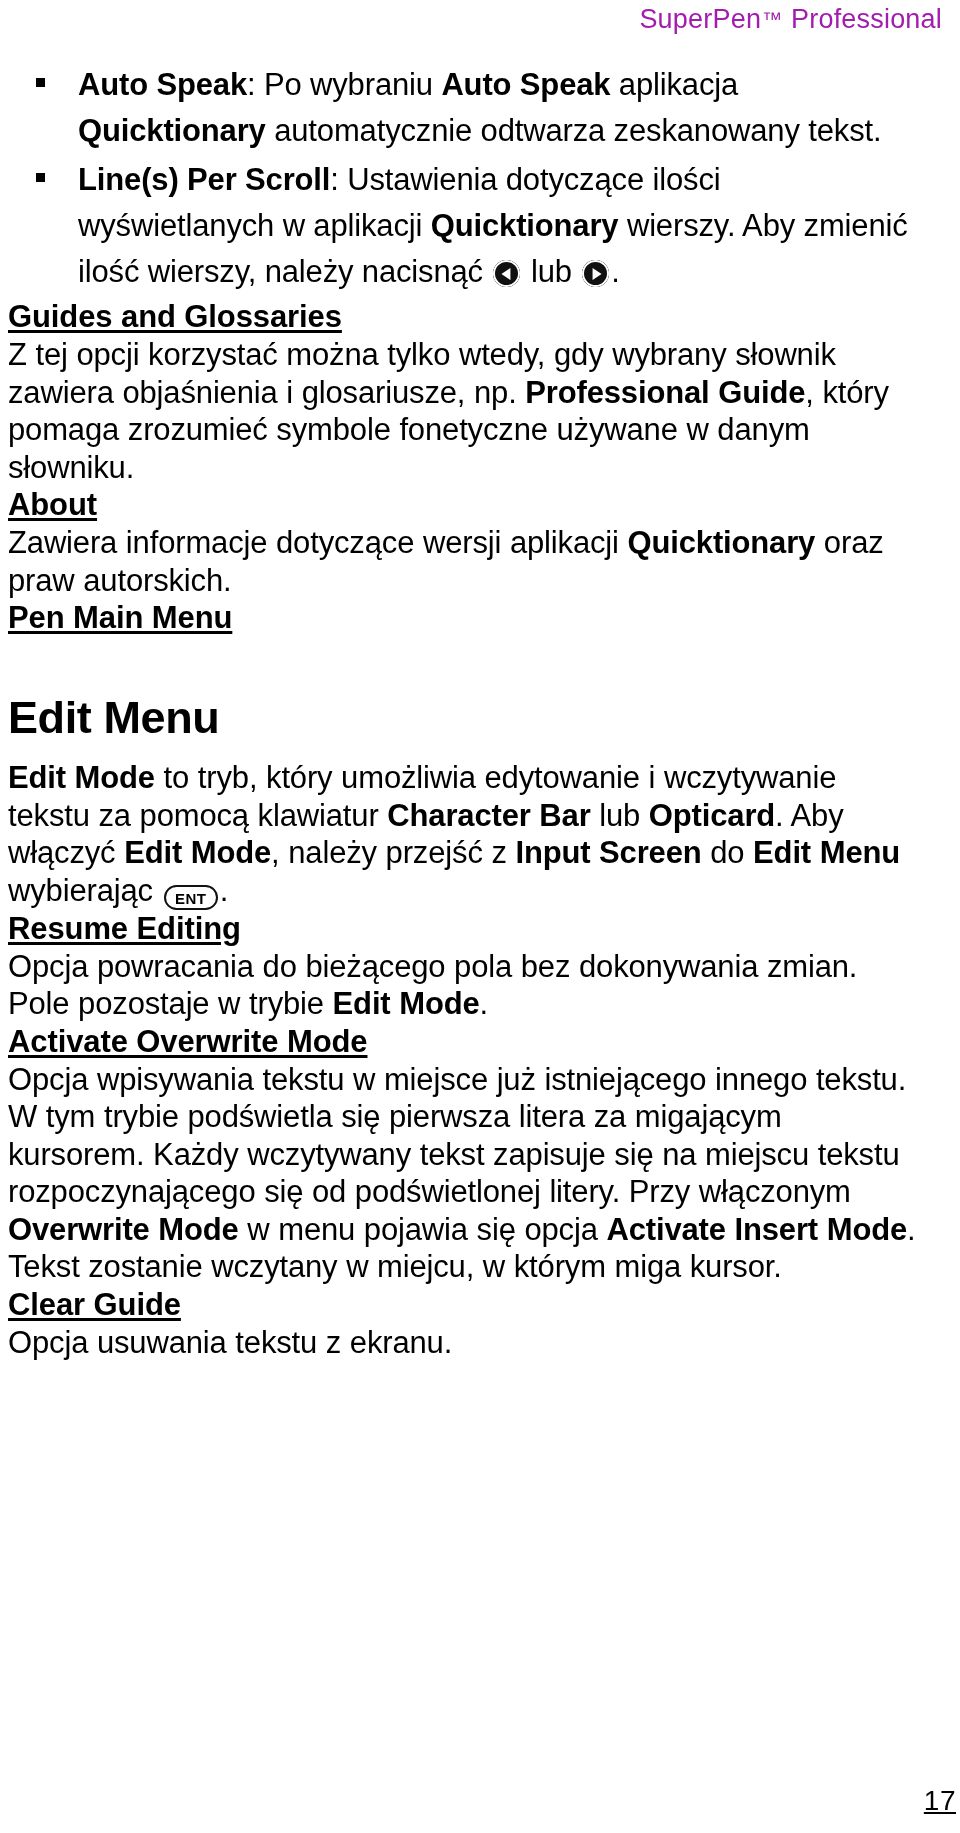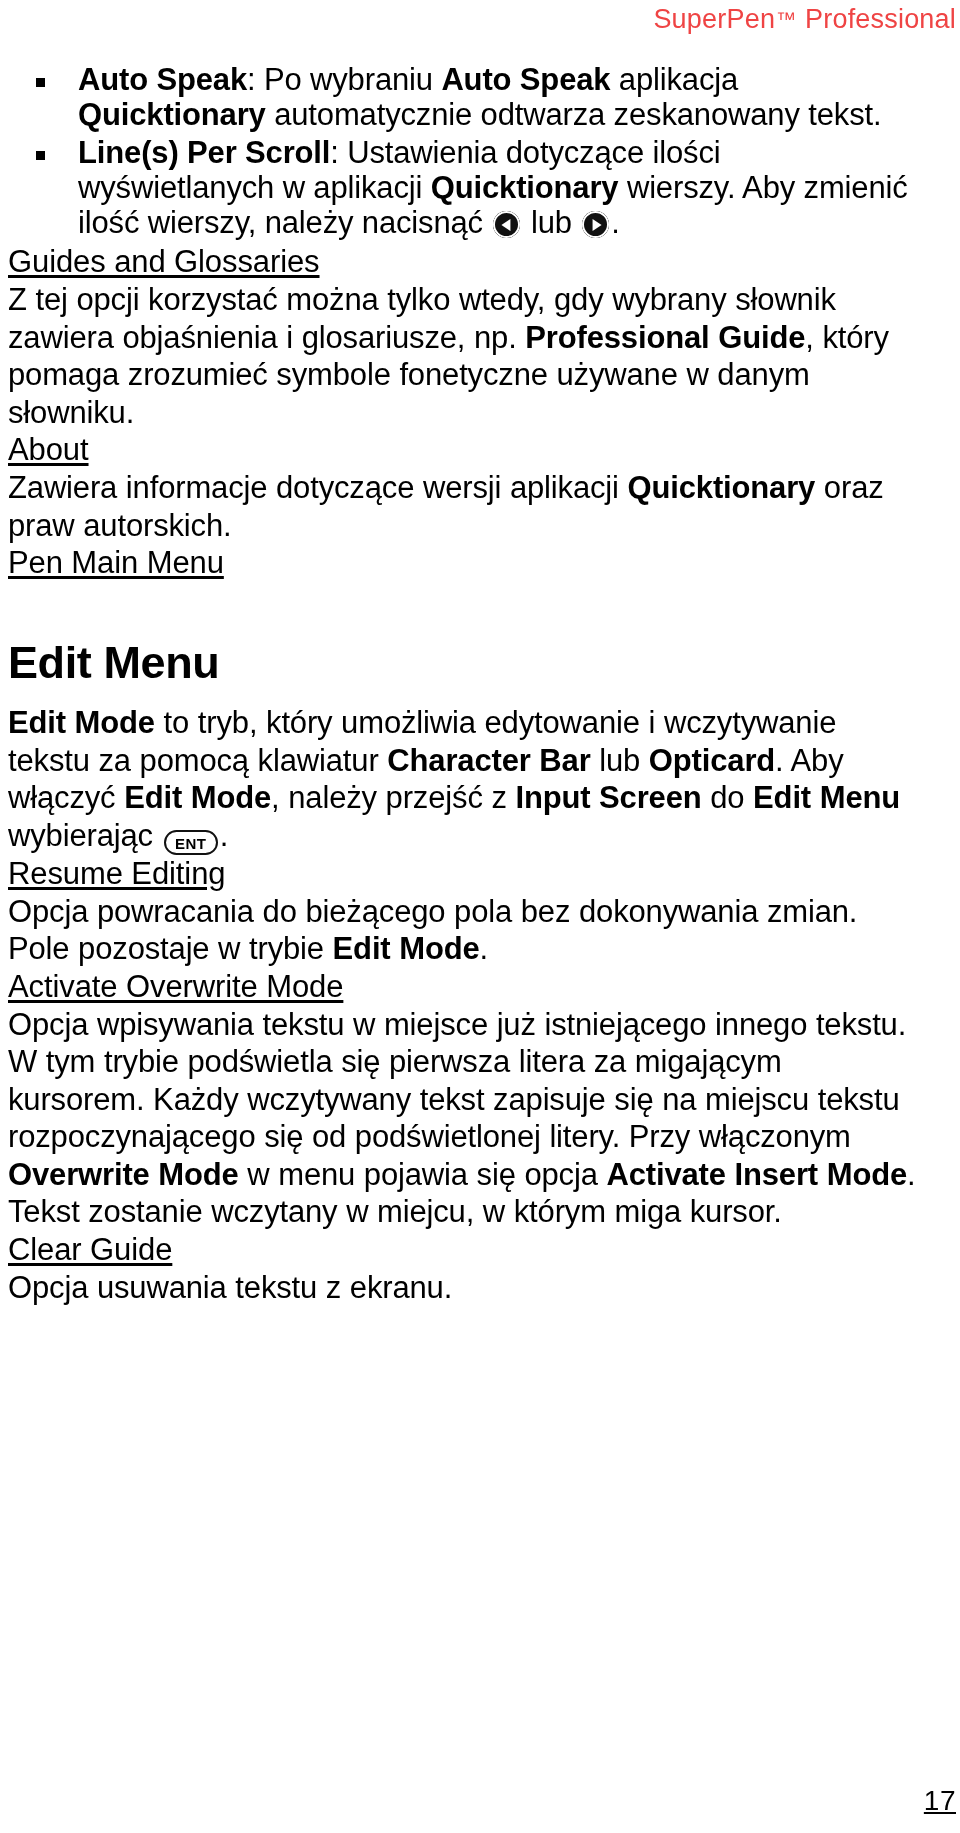--- a/index.html
+++ b/index.html
@@ -21,25 +21,25 @@
     width: 960px;
     height: 1833px;
     box-sizing: border-box;
   }
 
   
   .doc-header {
     position: absolute;
     top: 2px;
     left: 0;
-    right: 4px;
+    right: 18px;
     text-align: right;
     font-size: 27px;
     line-height: 34px;
-    color: #ef4444;
+    color: #a21caf;
     letter-spacing: 0.2px;
     white-space: nowrap;
   }
   .doc-header .tm {
     font-size: 20px;
     vertical-align: 2px;
     padding: 0 1px;
   }
 
   
@@ -66,38 +66,38 @@
   .bullet-list {
     margin: 0;
     padding: 0;
     list-style: none;
   }
   .bullet-item {
     position: relative;
     padding-left: 70px;
     margin: 0 0 3px 0;
     font-size: 31px;
-    line-height: 35px;
+    line-height: 46px;
     letter-spacing: -0.15px;
   }
   .bullet-item .sq {
     position: absolute;
     left: 28px;
     top: 16px;
     width: 9px;
     height: 9px;
     background: #000;
     display: block;
   }
 
   
   .h-underline {
     font-size: 31px;
     line-height: 38px;
-    font-weight: normal;
+    font-weight: bold;
     text-decoration: underline;
     text-underline-offset: 3px;
     margin: 0;
     letter-spacing: -0.1px;
   }
 
   
   .h-big {
     font-size: 45px;
     line-height: 54px;

